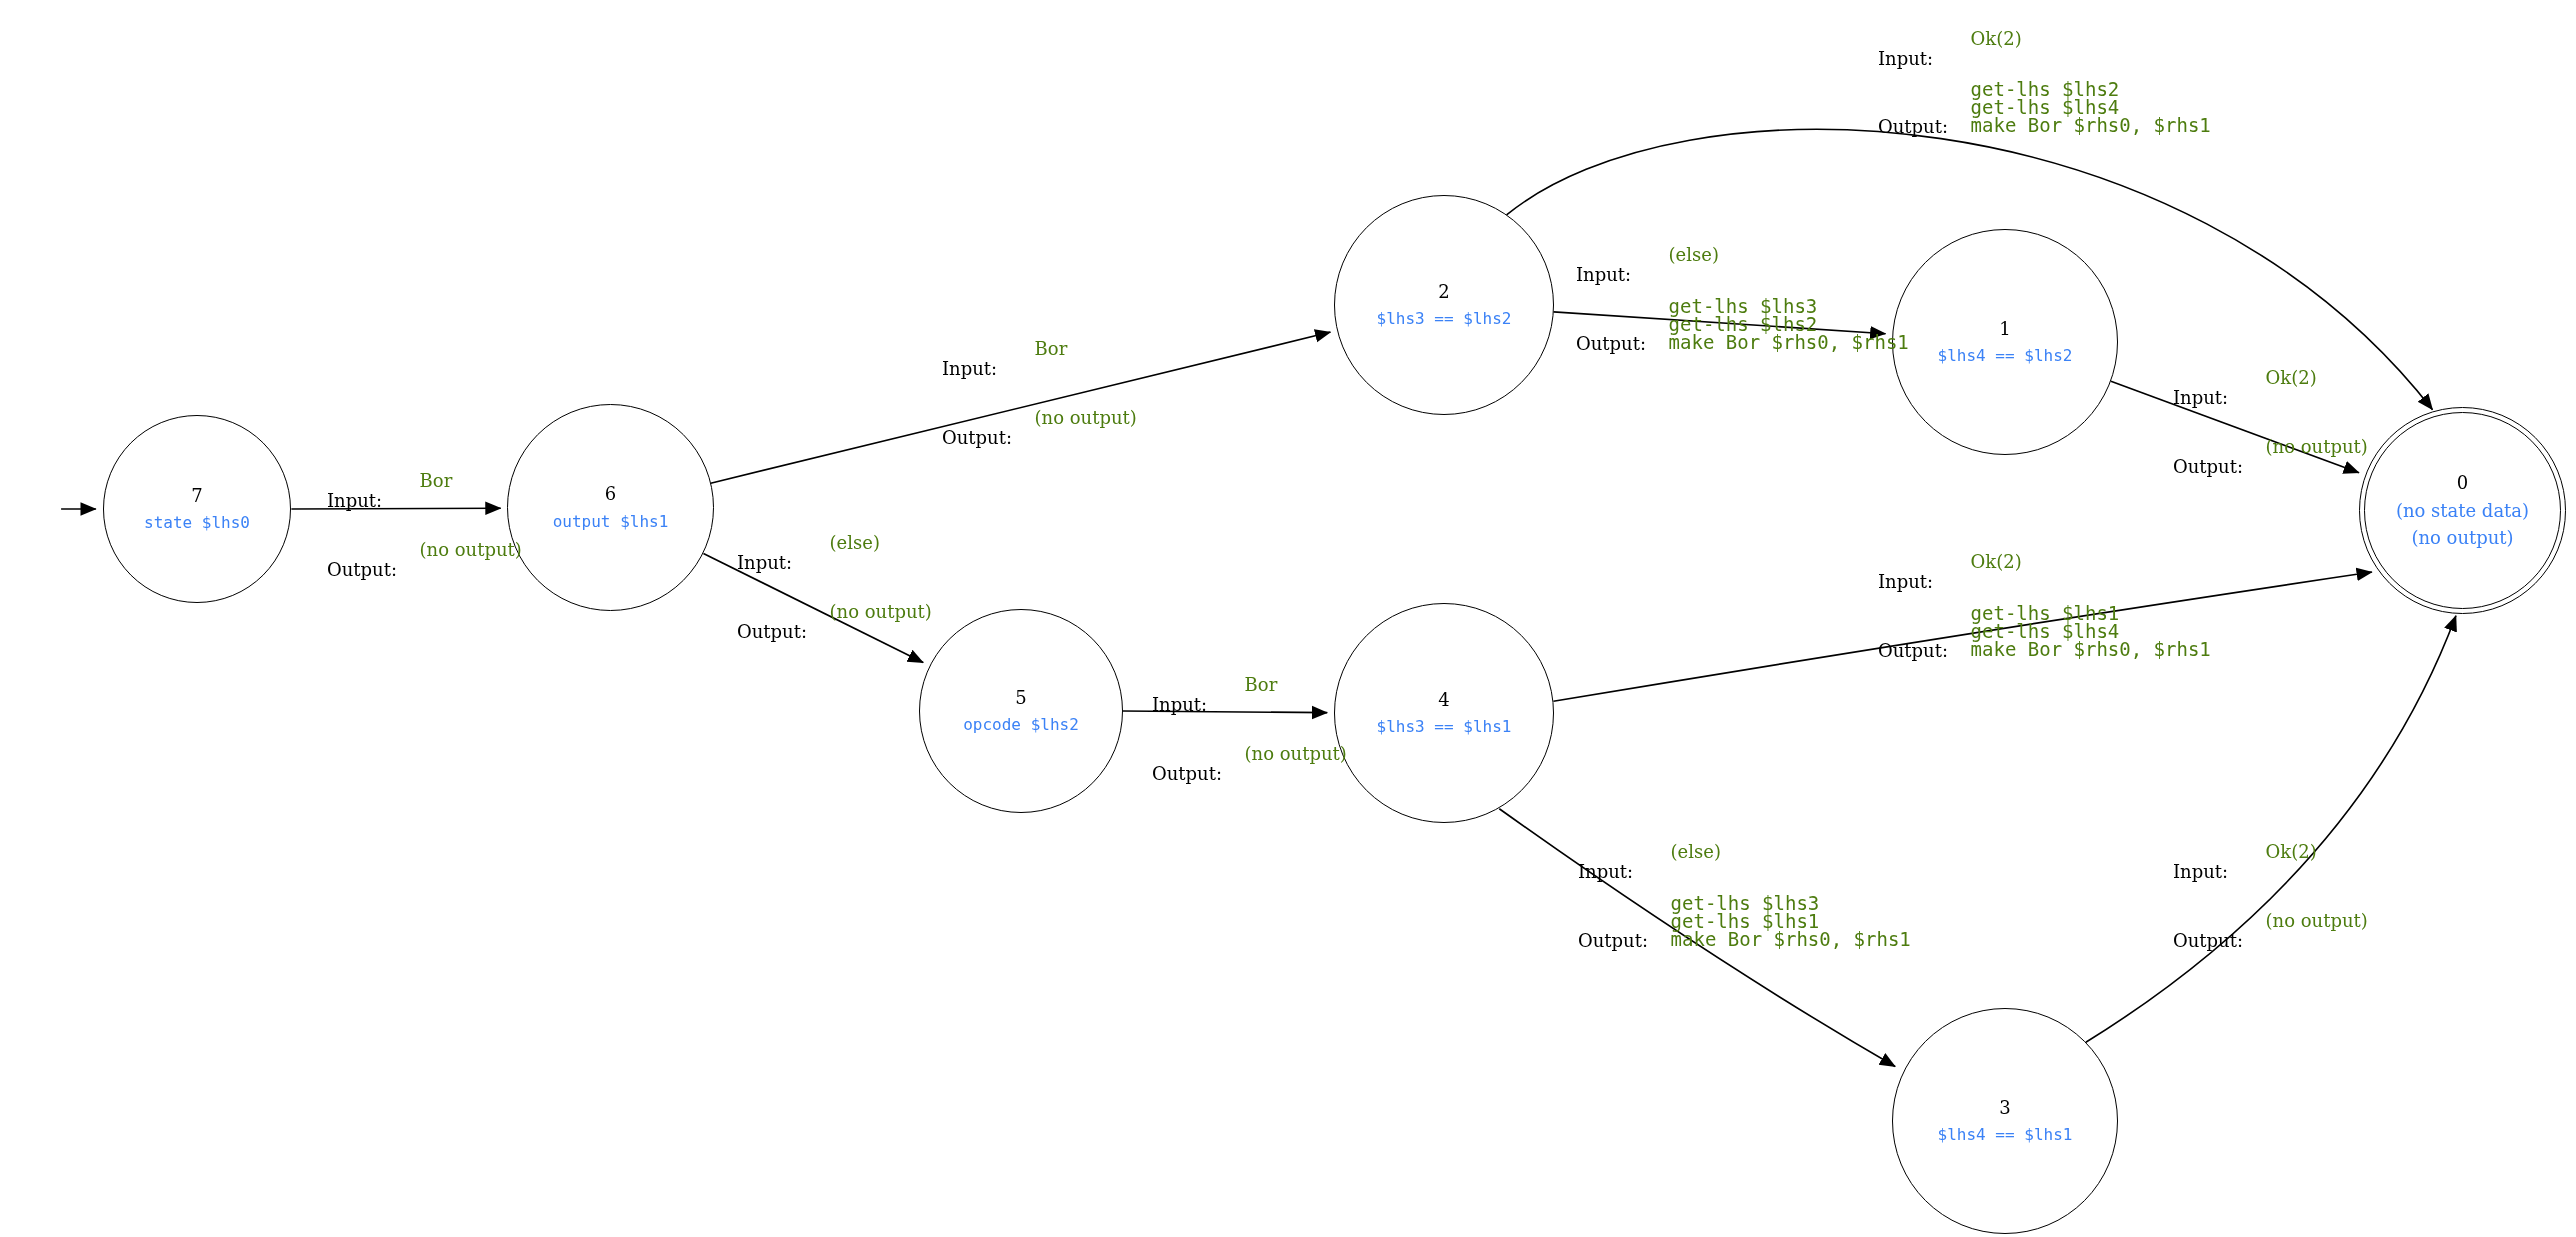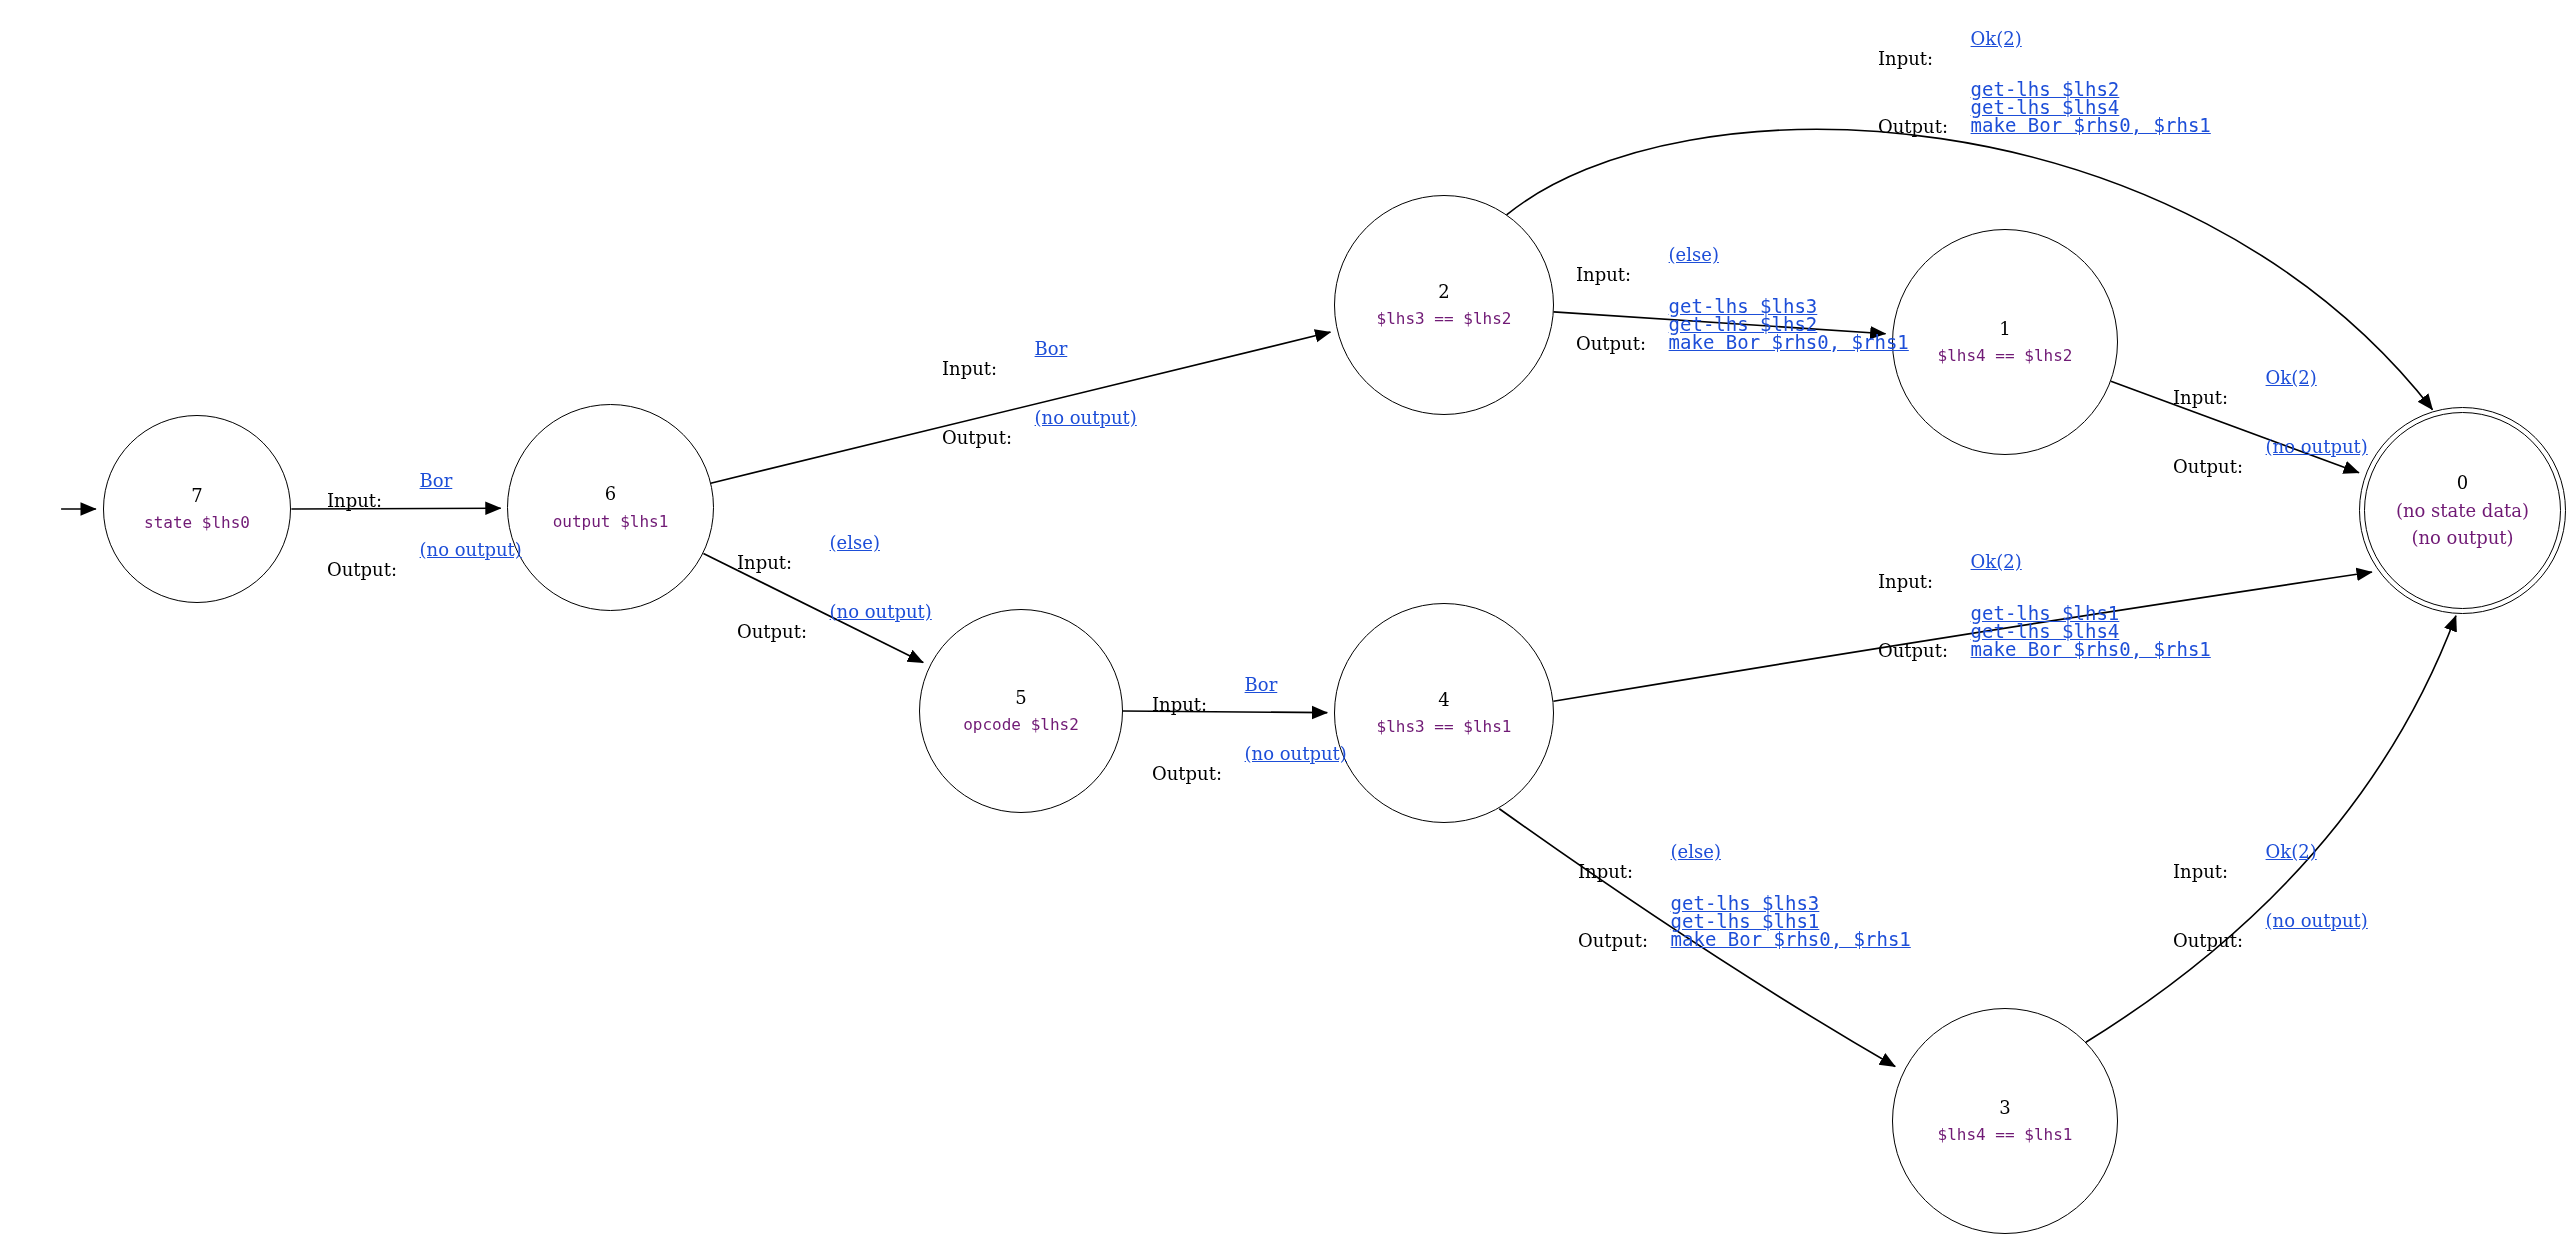--- a/index.html
+++ b/index.html
@@ -47,21 +47,21 @@
     pointer-events: none;
   }
   .node-id {
     font-size: 18px;
     line-height: 19.4px;
     color: #000000;
   }
   .node-line {
     font-size: 18px;
     line-height: 19.4px;
-    color: #701a75;
+    color: #3b82f6;
   }
   .node-line.mono {
     font-family: "DejaVu Sans Mono", "Liberation Mono", monospace;
     font-size: 16px;
   }
   .edge-label {
     position: absolute;
     display: grid;
     grid-template-columns: max-content max-content;
     column-gap: 22.6px;
@@ -72,23 +72,22 @@
   .edge-label .key {
     font-size: 18px;
     line-height: 24px;
     color: #000000;
     text-align: left;
     margin-top: 40px;
   }
   .edge-label .val {
     font-size: 18px;
     line-height: 24px;
-    color: #1d4ed8;
+    color: #4d7c0f;
     text-align: left;
-    text-decoration: underline;
   }
   .edge-label .val.mono {
     font-family: "DejaVu Sans Mono", "Liberation Mono", monospace;
     font-size: 19px;
     line-height: 18px;
     text-align: left;
   }
 </style>
 </head>
 <body>

